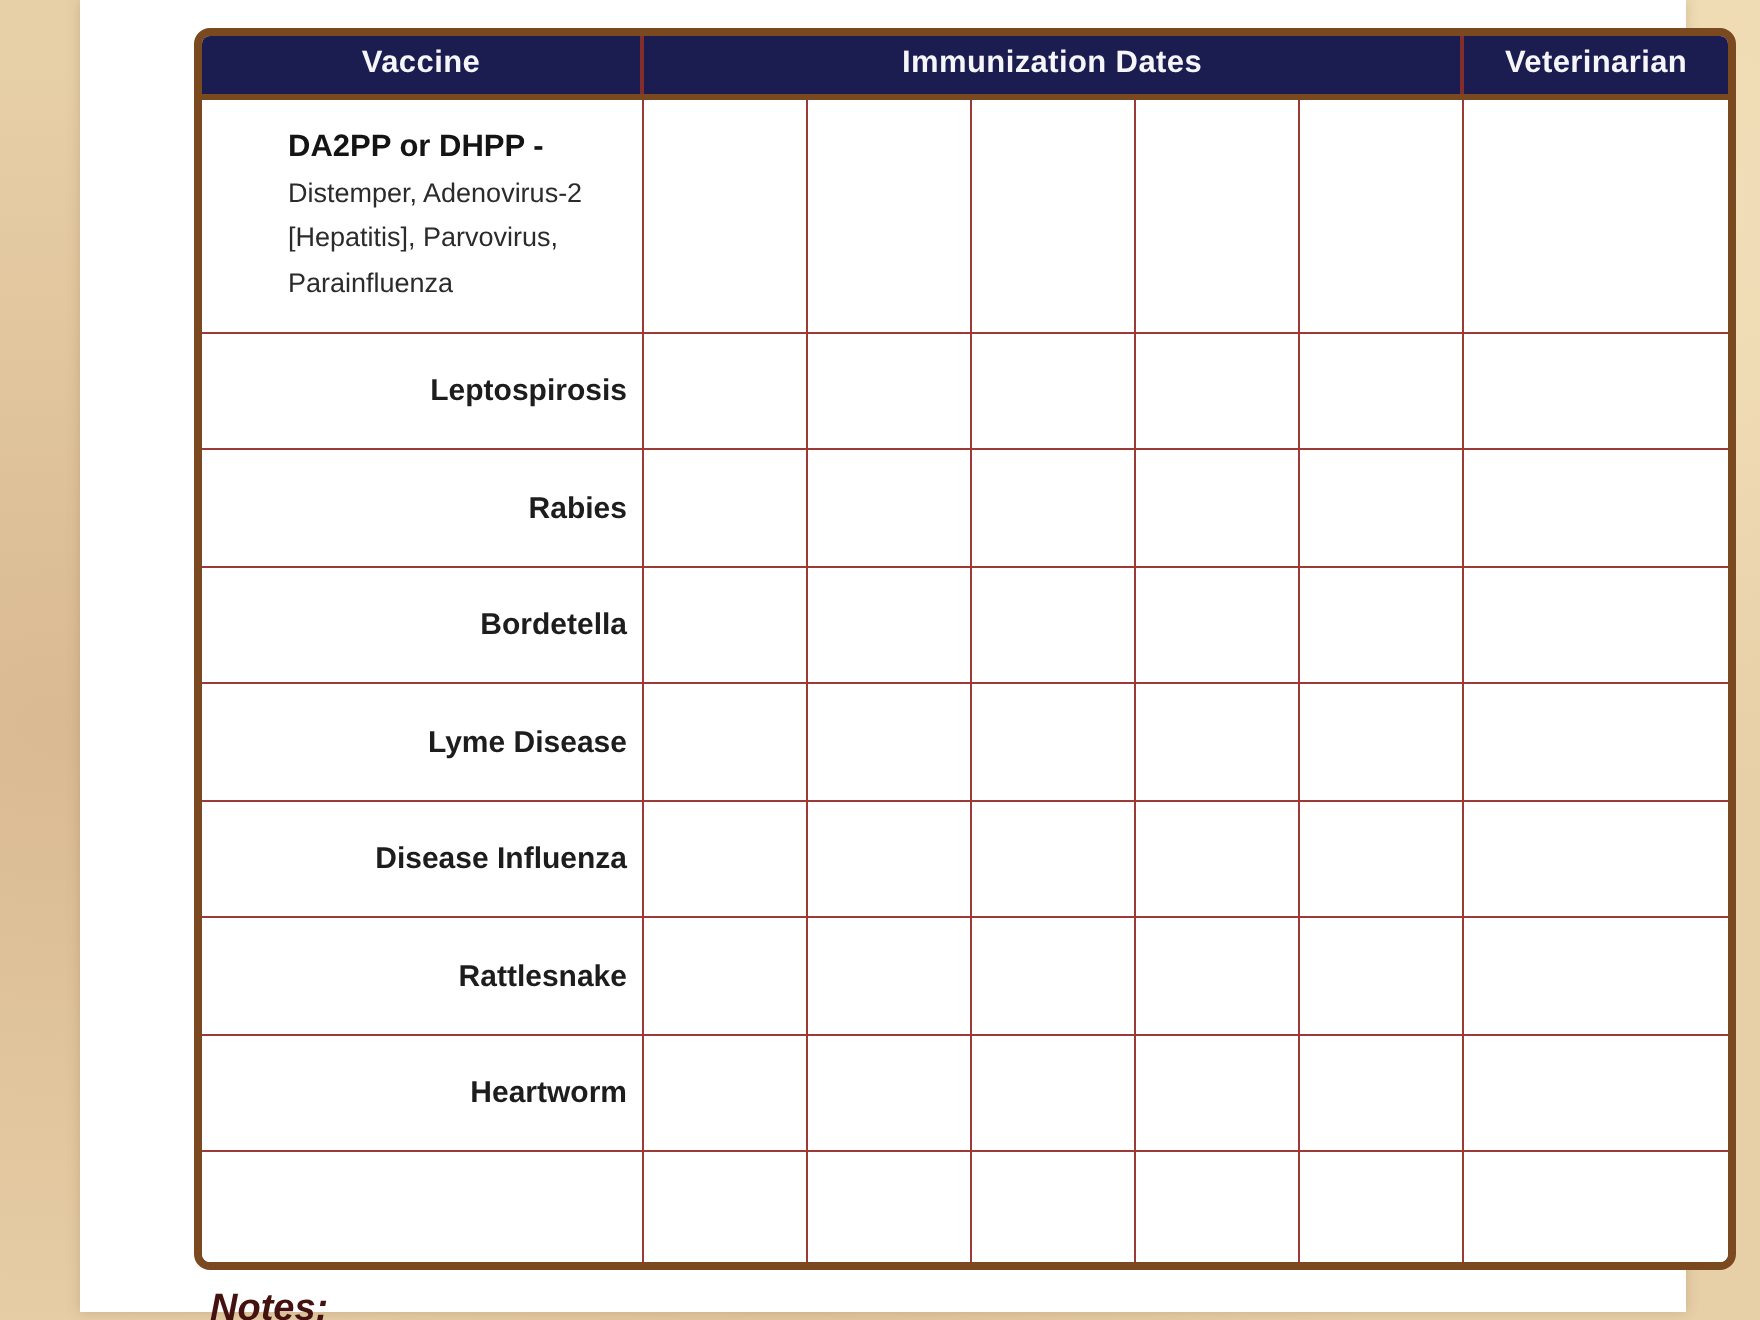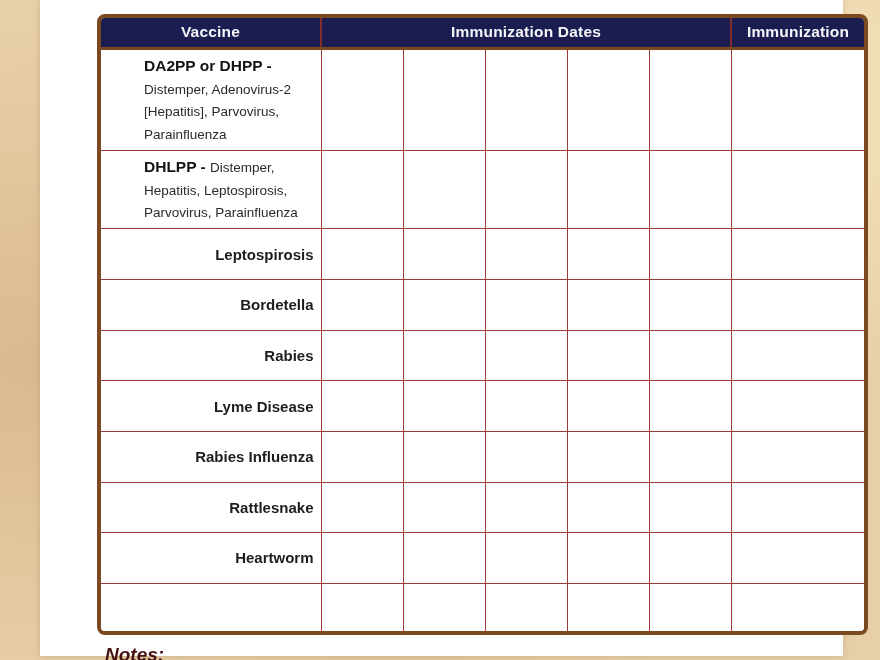--- a/index.html
+++ b/index.html
@@ -92,80 +92,71 @@
           <col style="width:82px">
           <col style="width:82px">
           <col style="width:82px">
           <col style="width:82px">
         <col>
       </colgroup>
       <thead>
         <tr>
           <th>Vaccine</th>
           <th colspan="5">Immunization Dates</th>
-          <th>Immunization</th>
+          <th>Veterinarian</th>
         </tr>
       </thead>
       <tbody>
           <tr class="h69">
             <td class="vaccine-cell multi"><span class="vname">DA2PP or DHPP - </span><span class="vdesc">Distemper, Adenovirus-2 [Hepatitis], Parvovirus, Parainfluenza</span></td>
-            <td></td>
-            <td></td>
-            <td></td>
-            <td></td>
-            <td></td>
-            <td></td>
-          </tr>
-          <tr class="h66">
-            <td class="vaccine-cell multi"><span class="vname">DHLPP - </span><span class="vdesc">Distemper, Hepatitis, Leptospirosis, Parvovirus, Parainfluenza</span></td>
             <td></td>
             <td></td>
             <td></td>
             <td></td>
             <td></td>
             <td></td>
           </tr>
           <tr class="h50">
             <td class="vaccine-cell">Leptospirosis</td>
             <td></td>
             <td></td>
             <td></td>
             <td></td>
             <td></td>
             <td></td>
           </tr>
           <tr class="h50">
-            <td class="vaccine-cell">Bordetella</td>
+            <td class="vaccine-cell">Rabies</td>
             <td></td>
             <td></td>
             <td></td>
             <td></td>
             <td></td>
             <td></td>
           </tr>
           <tr class="h50">
-            <td class="vaccine-cell">Rabies</td>
+            <td class="vaccine-cell">Bordetella</td>
             <td></td>
             <td></td>
             <td></td>
             <td></td>
             <td></td>
             <td></td>
           </tr>
           <tr class="h50">
             <td class="vaccine-cell">Lyme Disease</td>
             <td></td>
             <td></td>
             <td></td>
             <td></td>
             <td></td>
             <td></td>
           </tr>
           <tr class="h50">
-            <td class="vaccine-cell">Rabies Influenza</td>
+            <td class="vaccine-cell">Disease Influenza</td>
             <td></td>
             <td></td>
             <td></td>
             <td></td>
             <td></td>
             <td></td>
           </tr>
           <tr class="h50">
             <td class="vaccine-cell">Rattlesnake</td>
             <td></td>

